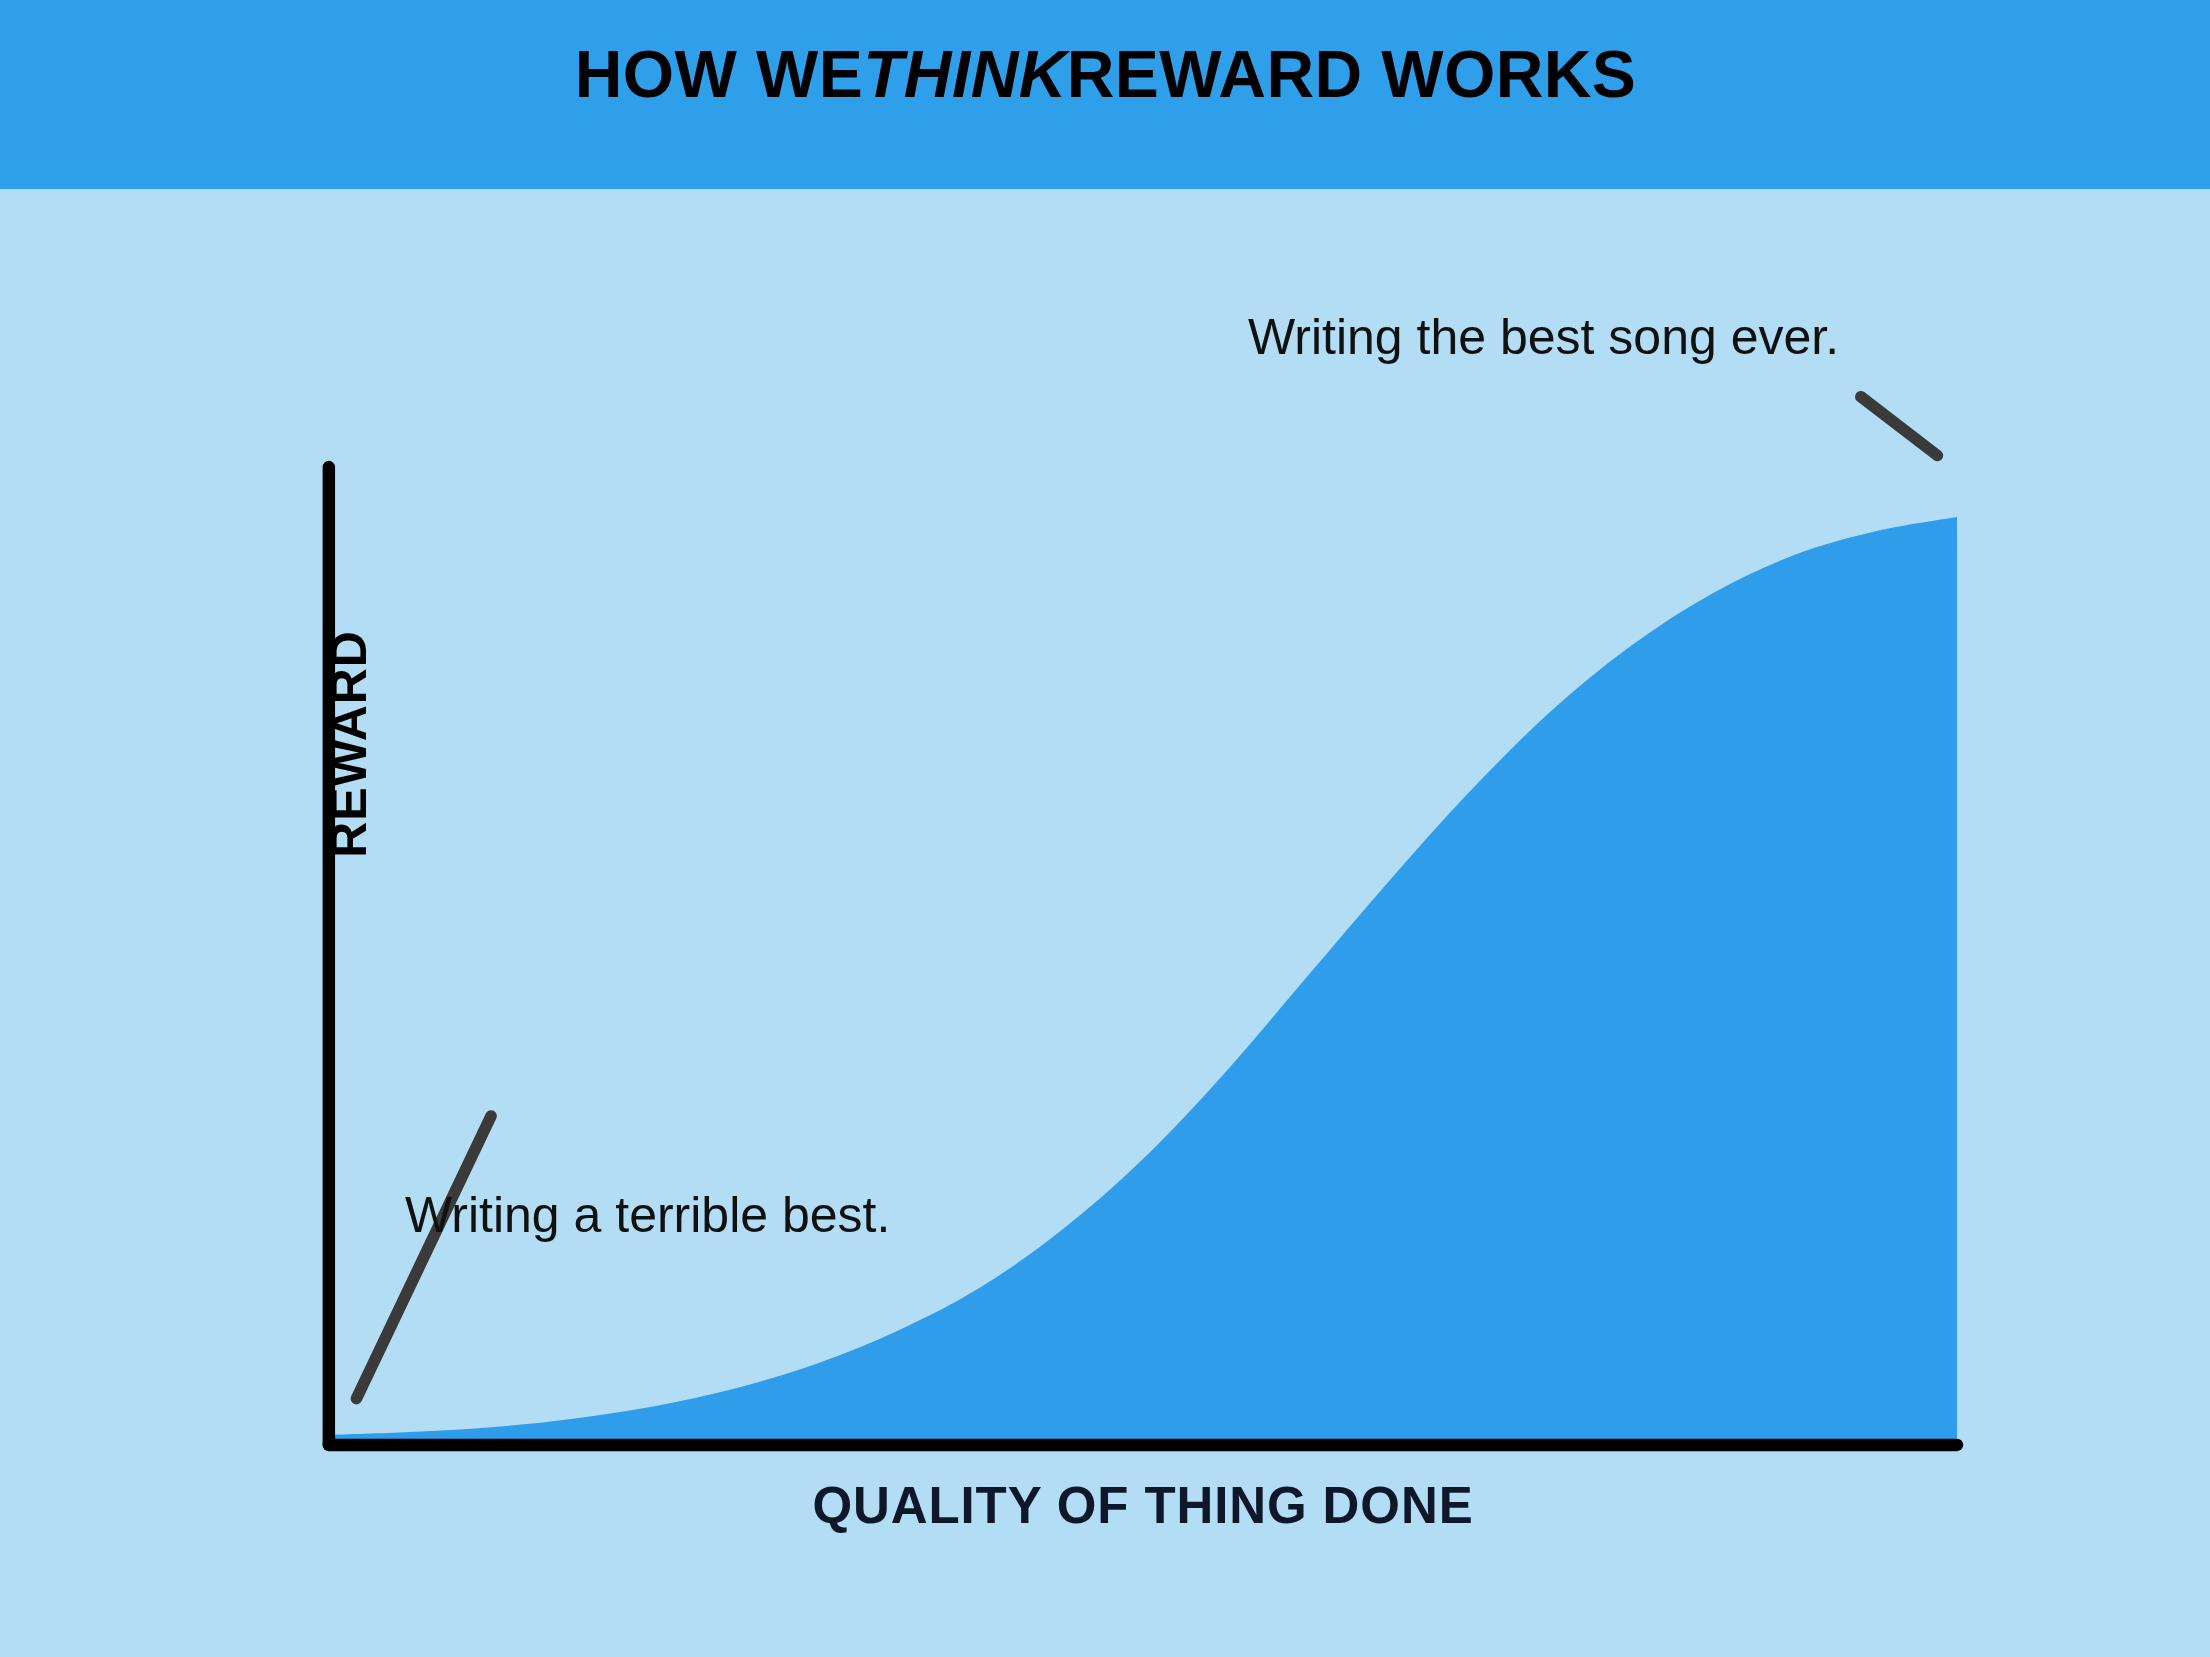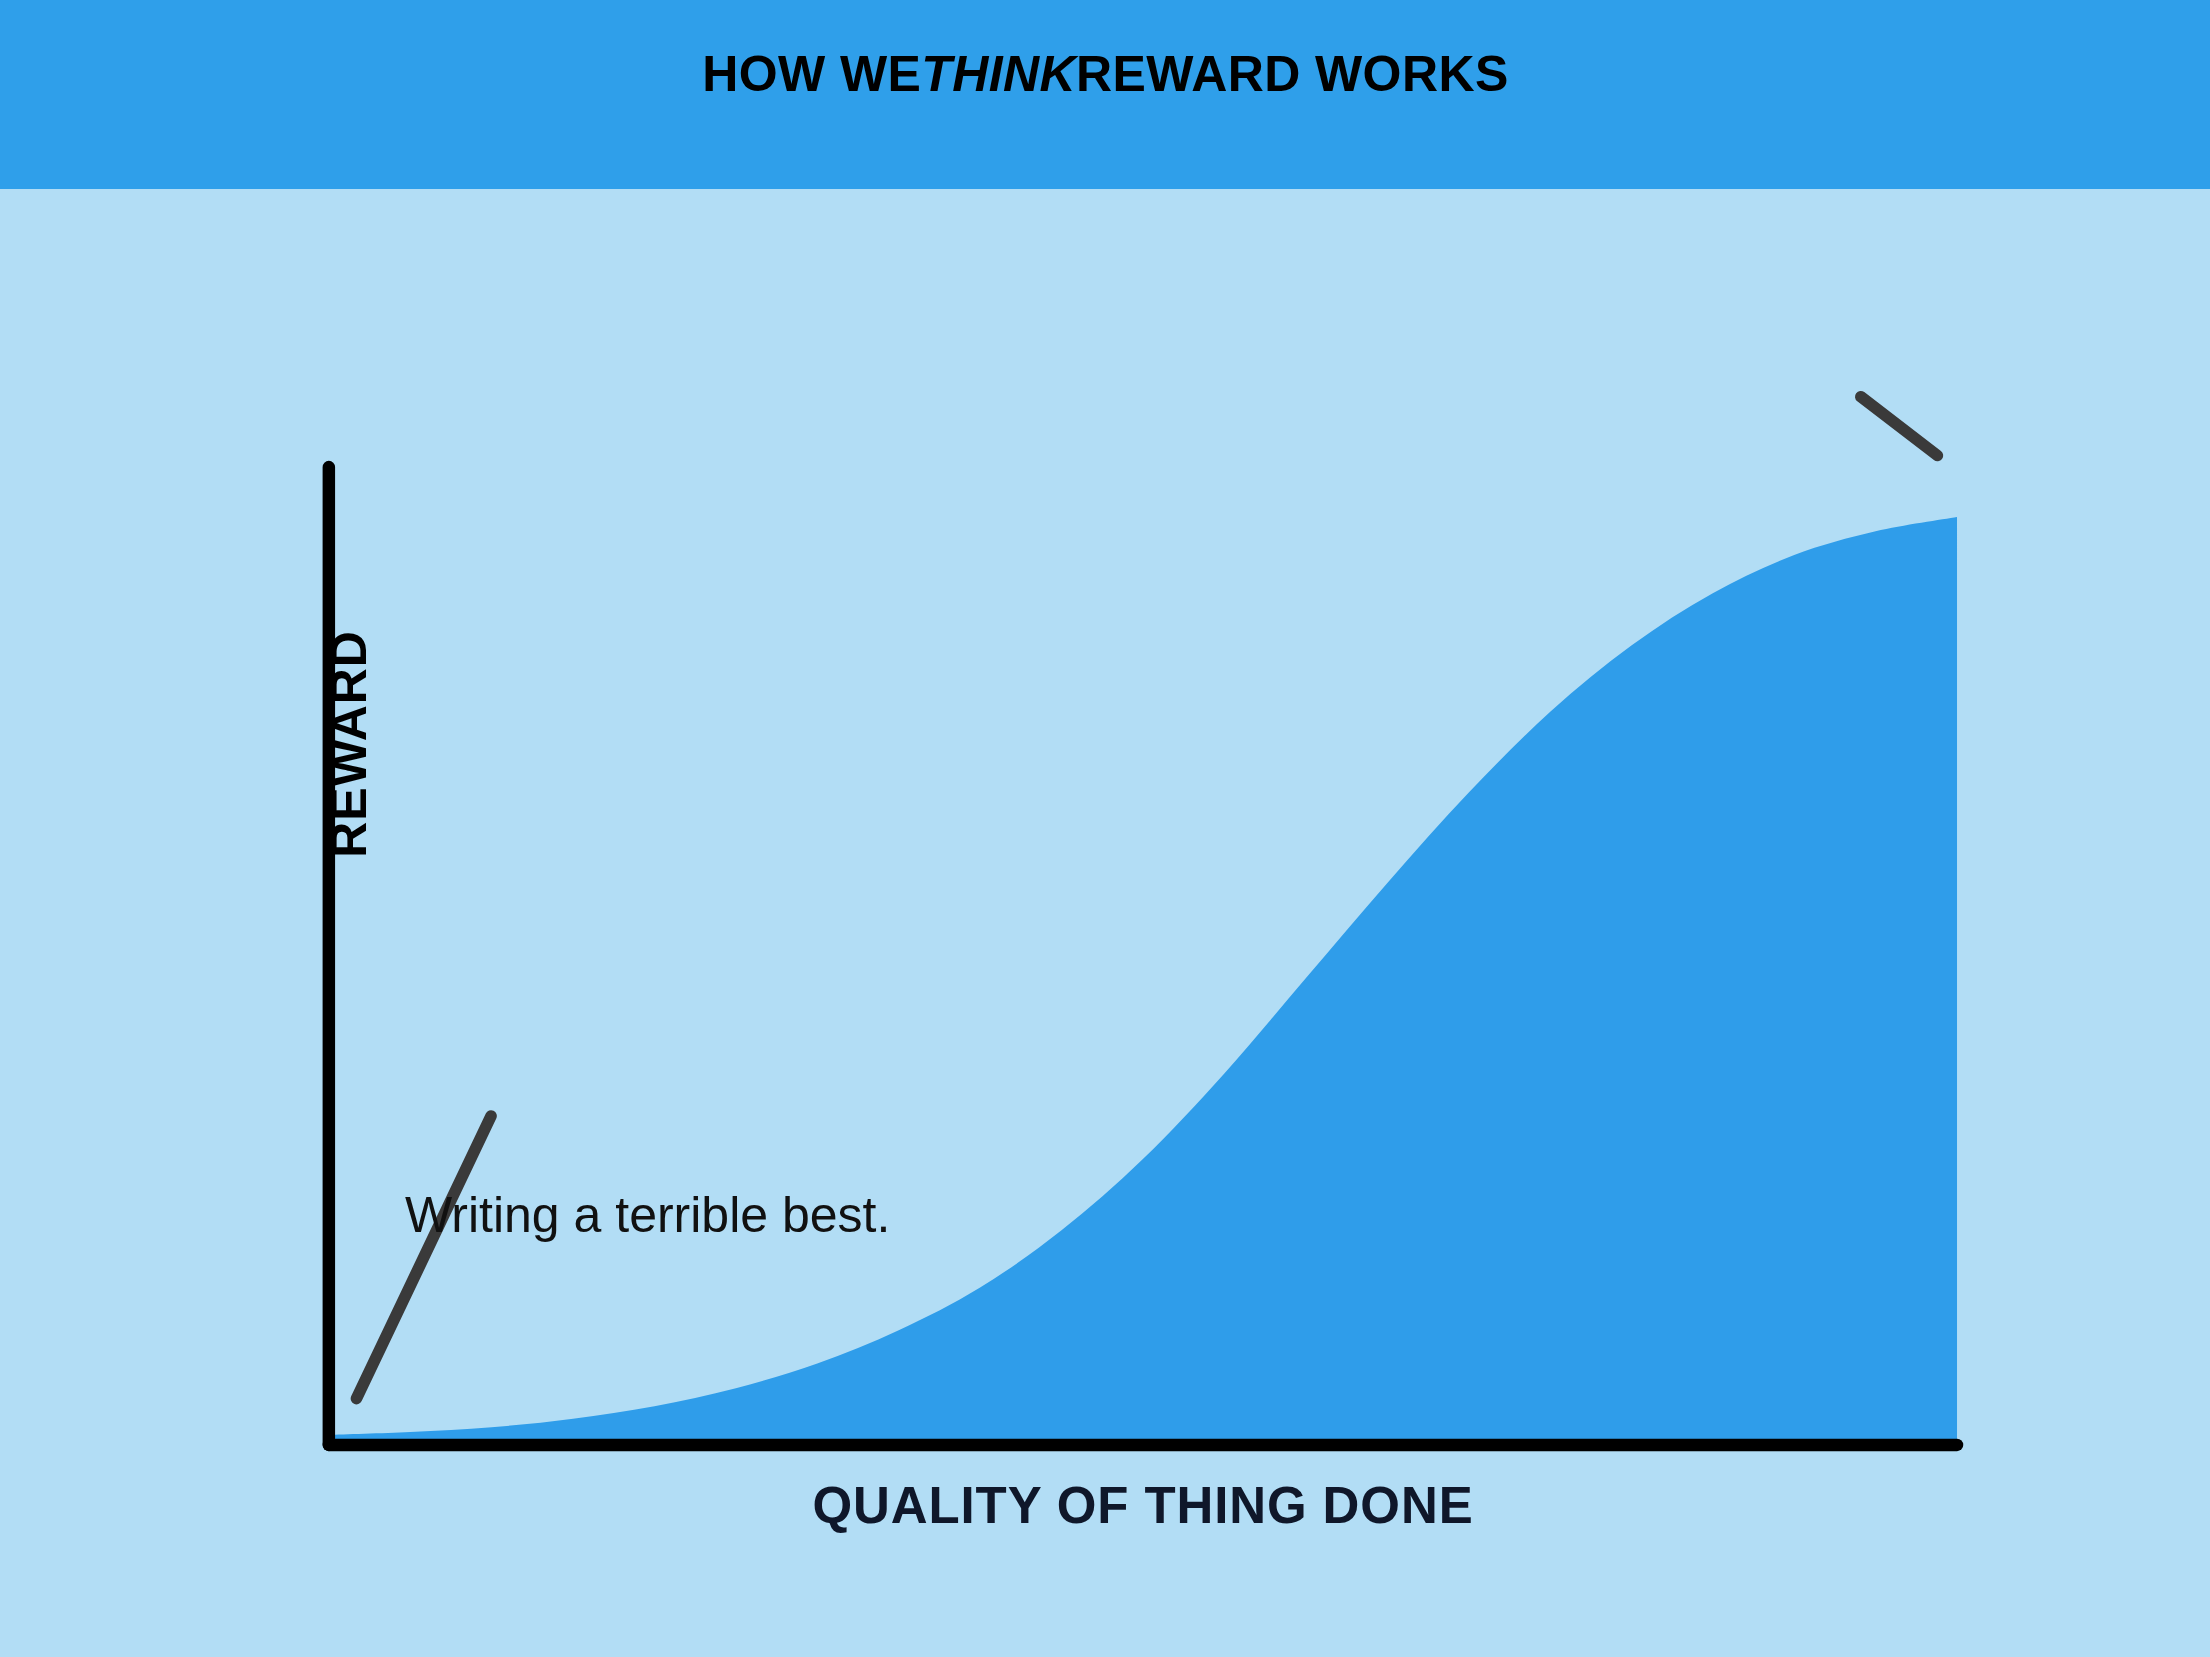--- a/index.html
+++ b/index.html
@@ -37,21 +37,21 @@
     left: 0;
     top: 0;
     width: 2211px;
     height: 147px;
     display: flex;
     align-items: center;
     justify-content: center;
     color: #000000;
     font-family: "Liberation Sans", sans-serif;
     font-weight: bold;
-    font-size: 50px;
+    font-size: 66px;
     letter-spacing: 0.4px;
     white-space: nowrap;
     line-height: 1;
     border-radius: 7px;
   }
   .header-title .em {
     font-style: italic;
     font-weight: bold;
   }
 
@@ -146,16 +146,17 @@
 
       <line x1="369" y1="312" x2="369" y2="1409" stroke="#000000" stroke-width="14" stroke-linecap="round"></line>
 
       <line x1="369" y1="1409" x2="2196" y2="1409" stroke="#000000" stroke-width="14" stroke-linecap="round"></line>
     </svg>
 
     <div class="y-axis-title">REWARD</div>
     <div class="x-axis-title">QUALITY OF THING DONE</div>
 
     <div class="annotation ann-low">Writing a terrible best.</div>
+    <div class="annotation ann-high">Writing the best song ever.</div>
   </div>
 
 </div>
 
 
 </body></html>

